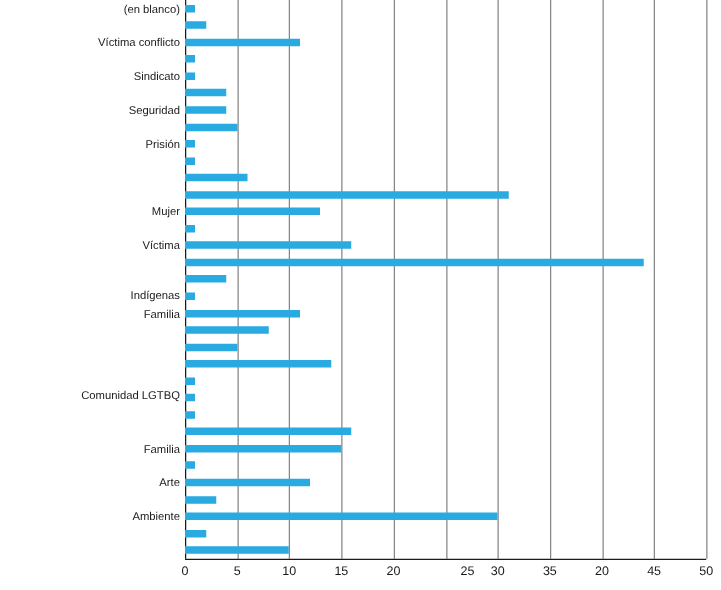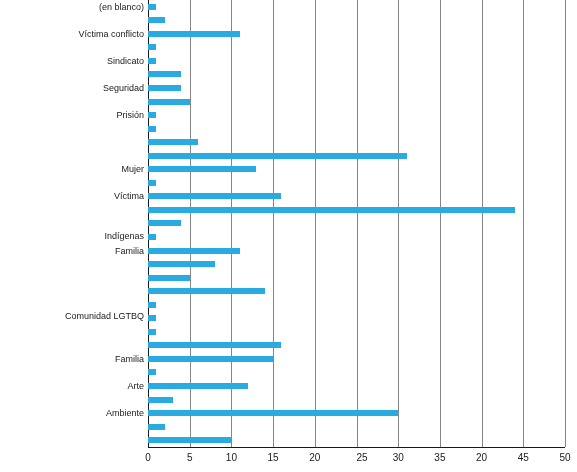--- a/index.html
+++ b/index.html
@@ -235,21 +235,21 @@
   </div>
 
   <div class="axis-line"></div>
 
   <div class="x-ticks">
       <div class="x-tick" style="left: 0px;">0</div>
       <div class="x-tick" style="left: 41.7px;">5</div>
       <div class="x-tick" style="left: 83.4px;">10</div>
       <div class="x-tick" style="left: 125.1px;">15</div>
       <div class="x-tick" style="left: 166.8px;">20</div>
-      <div class="x-tick" style="left: 214px;">25</div>
+      <div class="x-tick" style="left: 226px;">25</div>
       <div class="x-tick" style="left: 250.2px;">30</div>
       <div class="x-tick" style="left: 291.9px;">35</div>
       <div class="x-tick" style="left: 333.6px;">20</div>
       <div class="x-tick" style="left: 375.3px;">45</div>
       <div class="x-tick" style="left: 417px;">50</div>
     </div>
 
 </div>
 
 </body></html>

